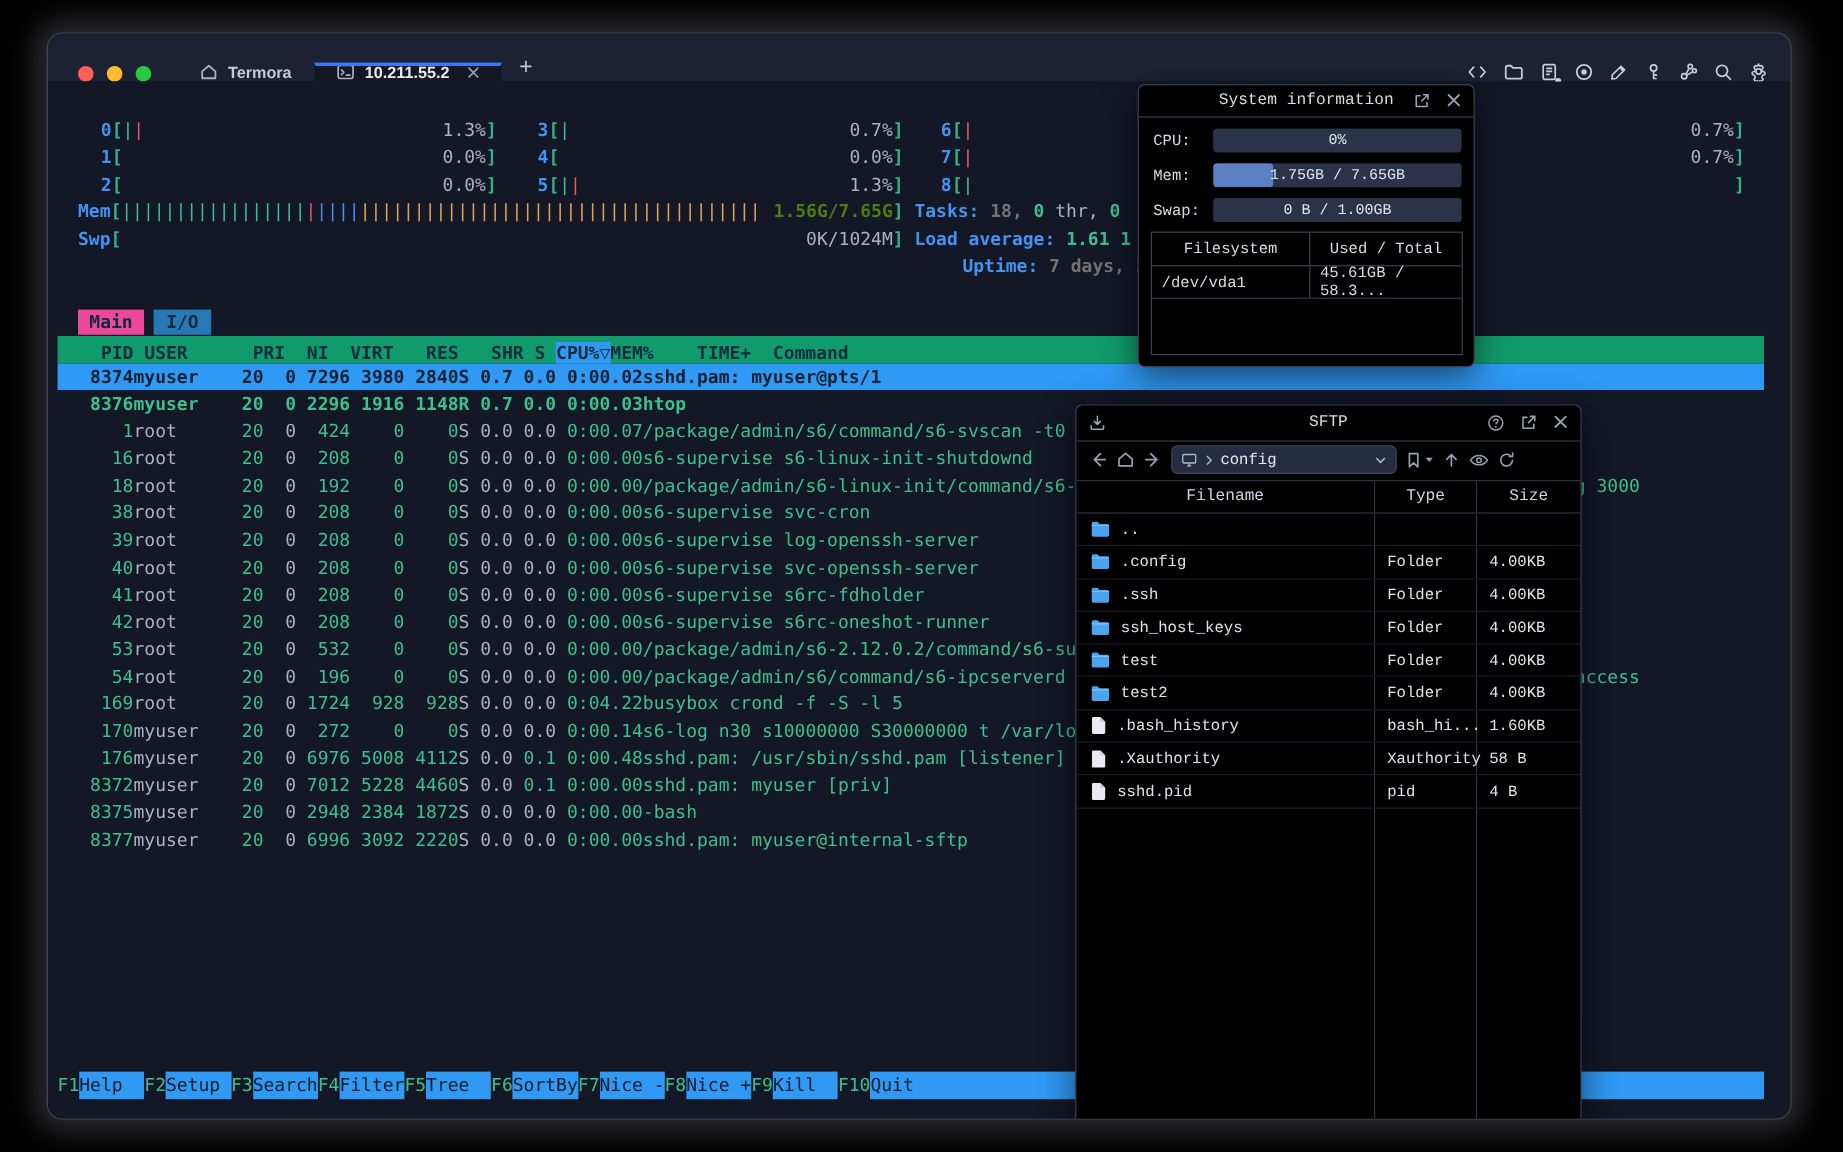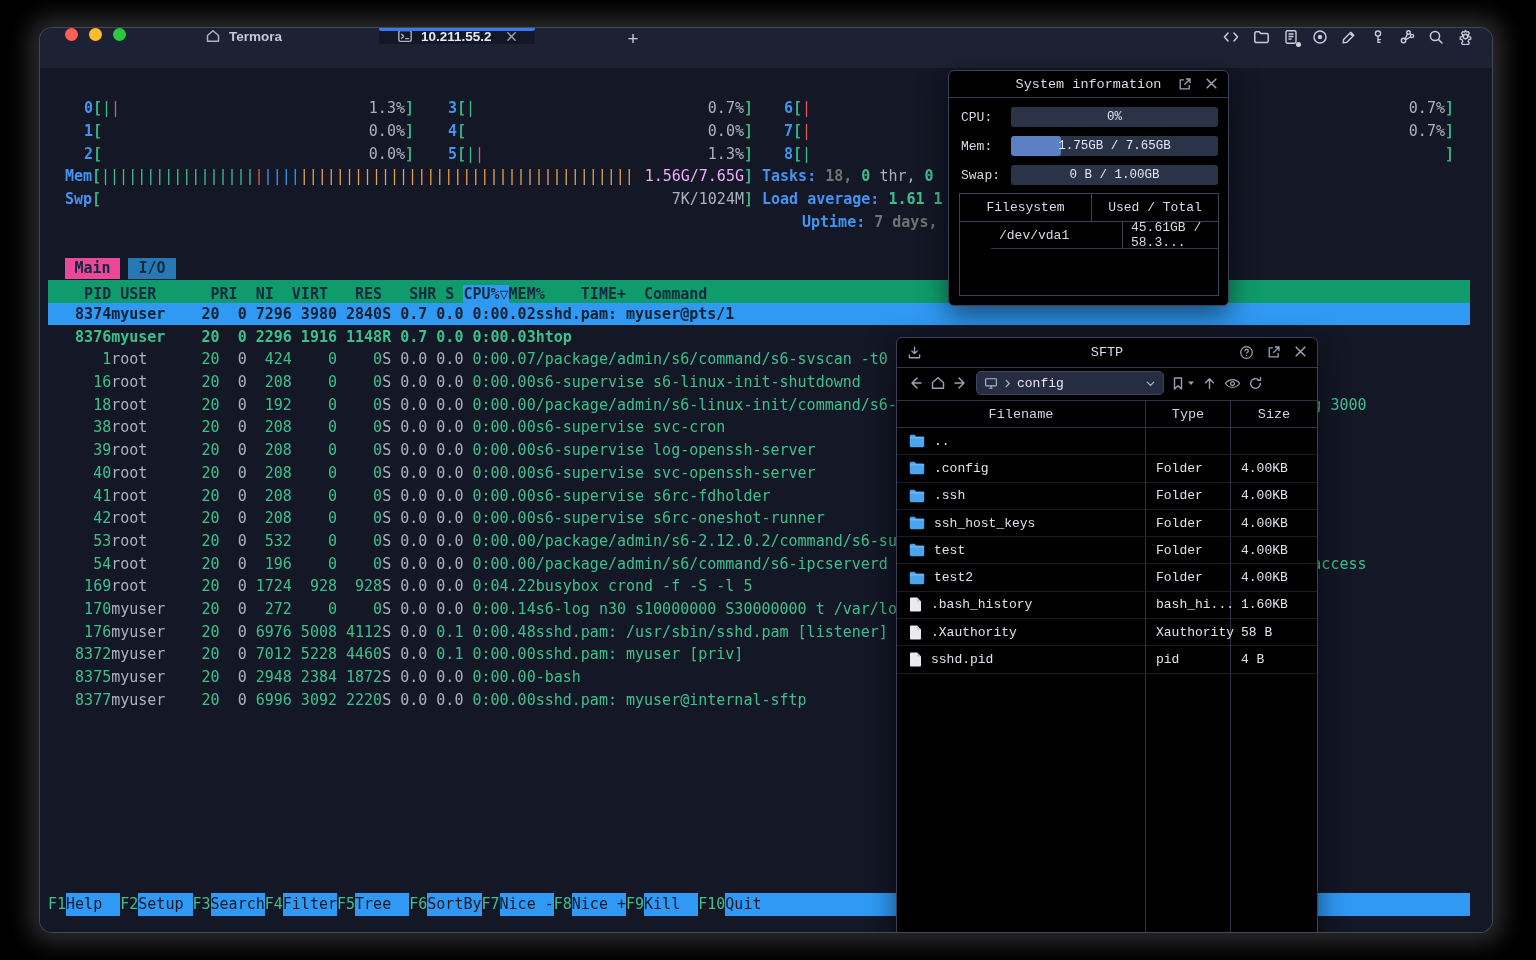--- a/index.html
+++ b/index.html
@@ -1,19 +1,19 @@
 <!DOCTYPE html>
 <html><head>
 <meta charset="utf-8">
 <style>
   html,body{margin:0;padding:0;background:#000;width:1536px;height:960px;overflow:hidden;}
   *{box-sizing:border-box;}
   .win{position:absolute;left:40px;top:28px;width:1452px;height:904px;background:#131726;border-radius:12px;overflow:hidden;box-shadow:0 0 0 1px #45484f,0 0 22px 12px rgba(90,92,98,.45);}
   
-  .titlebar{position:relative;height:40px;background:#1c2234;display:flex;align-items:flex-start;font-family:"Liberation Sans",sans-serif;gap:39px;}
+  .titlebar{position:relative;height:40px;background:#1c2234;display:flex;align-items:flex-end;font-family:"Liberation Sans",sans-serif;}
   .lights{display:flex;align-items:center;gap:11px;padding:0 22px 0 25px;}
   .light{width:13px;height:13px;border-radius:50%;}
   .l-red{background:#ff5f57}.l-yellow{background:#febc2e}.l-green{background:#28c840}
   .tab{display:flex;align-items:center;gap:8px;padding:0 18px;color:#c3c8d4;font-size:13.5px;font-weight:700;position:relative;}
   .tab .ticon{display:flex;color:#aab2c2}
   .tab-sep{width:1px;background:#30374c;margin:9px 0;}
   .tab.active{background:#131726;color:#e8eaf0;}
   .tab.active::before{content:"";position:absolute;left:0;right:0;top:0;height:3px;background:#3b77f2;border-radius:0 0 2px 2px;}
   .tab .close{margin-left:6px;color:#9aa3b5;display:flex;}
   .newtab{display:flex;align-items:center;padding:0 14px;color:#c3c8d4;font-size:19px;font-weight:400;}
@@ -23,21 +23,21 @@
   .aicon .badge{position:absolute;right:-2px;bottom:-2px;width:5px;height:5px;border-radius:50%;background:#cfd4de;}
   svg{display:block}
   
   .term{position:absolute;left:0;top:40px;right:0;bottom:0;background:#131726;font-family:"DejaVu Sans Mono",monospace;font-size:15px;}
   .meter{position:absolute;height:22.7px;display:flex;align-items:center;white-space:pre;}
   .mlabel{color:#4593f0;font-weight:700;}
   .mbrk{color:#35b183;font-weight:700;}
   .mticks{flex:0 0 auto;overflow:hidden;}
   .mgap{flex:1}
   .mval{color:#a9b2c0;}
-  .mval.orange{color:#f0abfc;font-weight:400;}
+  .mval.orange{color:#4d7c0f;font-weight:700;}
   .tk-green{color:#3cc18d}.tk-red{color:#e05c5c}.tk-blue{color:#4593f0}.tk-orange{color:#e2a14f}
   .tline{position:absolute;height:22.7px;display:flex;align-items:center;white-space:pre;}
   .c-blue{color:#4593f0;font-weight:700}
   .c-bold{color:#737373;font-weight:700}
   .c-green{color:#3cc18d;font-weight:700}
   .c-gray{color:#a9b2c0}
   
   .htab{position:absolute;height:21px;display:flex;align-items:center;justify-content:center;font-weight:700;color:#0d2a3f;}
   .htab.main{background:#ec4899;}
   .htab.io{background:#2679b4;}
@@ -65,21 +65,21 @@
   .sirow{display:flex;align-items:center;margin:9px 10px 0 12px;font-size:13px;}
   .sirow .lab{width:50px;color:#d6dae3;}
   .bar{position:relative;flex:1;height:20px;background:#2b3349;border-radius:3px;overflow:hidden;}
   .bar .fillmem{position:absolute;left:0;top:0;bottom:0;background:#5b80c4;border-radius:3px;}
   .bar .btxt{position:absolute;inset:0;display:flex;align-items:center;justify-content:center;font-size:12.5px;color:#e2e6ee;}
   .fstable{position:absolute;left:10px;right:9px;top:122px;bottom:9px;border:1px solid #3b4257;}
   .fstable .hrow{display:flex;height:28px;border-bottom:1px solid #3b4257;font-size:13px;}
   .fstable .hcell{display:flex;align-items:center;justify-content:center;}
   .fstable .c1{width:132px;border-right:1px solid #3b4257;}
   .fstable .c2{flex:1;}
-  .fstable .drow{display:flex;height:27px;border-bottom:1px solid #323952;font-size:13px;margin-left:31px;}
+  .fstable .drow{display:flex;height:27px;border-bottom:1px solid #323952;font-size:13px;}
   .fstable .dcell{display:flex;align-items:center;padding:0 8px;}
   
   .sftp-toolbar{height:30px;display:flex;align-items:center;gap:7px;padding:0 10px;color:#98a1b4;}
   .navbtn{display:flex;align-items:center;}
   .pathbox{display:flex;align-items:center;gap:5px;width:188px;height:24px;background:#262d42;border:1px solid #3c445f;border-radius:5px;padding:0 7px;color:#aeb6c6;}
   .pathbox .ptext{color:#e6e9ef;font-size:13px;}
   .pathbox .spring{flex:1}
   .bmwrap{display:flex;align-items:center;gap:2px;}
   .grid{position:absolute;left:0;right:0;top:62px;bottom:14px;overflow:hidden;}
   .gridhead{display:flex;height:28px;border-bottom:1px solid #2c3349;font-size:13.5px;color:#cfd5e0;border-top:1px solid #2c3349;}
@@ -205,21 +205,21 @@
         <div class="meter" style="left: 744px; top: 51.7px; width: 670px;"><span class="mlabel">7</span><span class="mbrk">[</span><span class="mticks"><span class="tk-red">|</span></span><span class="mgap"></span><span class="mval">0.7%</span><span class="mbrk">]</span></div>
         <div class="meter" style="left: 44px; top: 74.4px; width: 330px;"><span class="mlabel">2</span><span class="mbrk">[</span><span class="mticks"></span><span class="mgap"></span><span class="mval">0.0%</span><span class="mbrk">]</span></div>
         <div class="meter" style="left: 408px; top: 74.4px; width: 305px;"><span class="mlabel">5</span><span class="mbrk">[</span><span class="mticks"><span class="tk-green">|</span><span class="tk-red">|</span></span><span class="mgap"></span><span class="mval">1.3%</span><span class="mbrk">]</span></div>
         <div class="meter" style="left: 744px; top: 74.4px; width: 670px;"><span class="mlabel">8</span><span class="mbrk">[</span><span class="mticks"><span class="tk-green">|</span></span><span class="mgap"></span><span class="mval"></span><span class="mbrk">]</span></div>
       </div>
 
     <div class="tline" style="left:25px;top:97.1px"><span class="c-blue">Mem</span></div>
     <div class="meter" id="mem-meter" style="left:52px;top:97.1px;width:661px"><span class="mbrk">[</span><span class="mticks"><span class="tk-green">|</span><span class="tk-green">|</span><span class="tk-green">|</span><span class="tk-green">|</span><span class="tk-green">|</span><span class="tk-green">|</span><span class="tk-green">|</span><span class="tk-green">|</span><span class="tk-green">|</span><span class="tk-green">|</span><span class="tk-green">|</span><span class="tk-green">|</span><span class="tk-green">|</span><span class="tk-green">|</span><span class="tk-green">|</span><span class="tk-green">|</span><span class="tk-green">|</span><span class="tk-red">|</span><span class="tk-blue">|</span><span class="tk-blue">|</span><span class="tk-blue">|</span><span class="tk-blue">|</span><span class="tk-orange">|</span><span class="tk-orange">|</span><span class="tk-orange">|</span><span class="tk-orange">|</span><span class="tk-orange">|</span><span class="tk-orange">|</span><span class="tk-orange">|</span><span class="tk-orange">|</span><span class="tk-orange">|</span><span class="tk-orange">|</span><span class="tk-orange">|</span><span class="tk-orange">|</span><span class="tk-orange">|</span><span class="tk-orange">|</span><span class="tk-orange">|</span><span class="tk-orange">|</span><span class="tk-orange">|</span><span class="tk-orange">|</span><span class="tk-orange">|</span><span class="tk-orange">|</span><span class="tk-orange">|</span><span class="tk-orange">|</span><span class="tk-orange">|</span><span class="tk-orange">|</span><span class="tk-orange">|</span><span class="tk-orange">|</span><span class="tk-orange">|</span><span class="tk-orange">|</span><span class="tk-orange">|</span><span class="tk-orange">|</span><span class="tk-orange">|</span><span class="tk-orange">|</span><span class="tk-orange">|</span><span class="tk-orange">|</span><span class="tk-orange">|</span><span class="tk-orange">|</span><span class="tk-orange">|</span></span><span class="mgap"></span><span class="mval orange">1.56G/7.65G</span><span class="mbrk">]</span></div>
 
     <div class="tline" style="left:25px;top:119.8px"><span class="c-blue">Swp</span></div>
-    <div class="meter" id="swp-meter" style="left:52px;top:119.8px;width:661px"><span class="mbrk">[</span><span class="mticks"></span><span class="mgap"></span><span class="mval ">7K/1024M</span><span class="mbrk">]</span></div>
+    <div class="meter" id="swp-meter" style="left:52px;top:119.8px;width:661px"><span class="mbrk">[</span><span class="mticks"></span><span class="mgap"></span><span class="mval ">0K/1024M</span><span class="mbrk">]</span></div>
 
     <div class="tline" style="left:722px;top:97.1px"><span class="c-blue">Tasks: </span><span class="c-bold">18, </span><span class="c-green">0 </span><span class="c-gray">thr, </span><span class="c-green">0</span></div>
     <div class="tline" style="left:722px;top:119.8px"><span class="c-blue">Load average: </span><span class="c-green">1.61 </span><span class="c-green">1</span></div>
     <div class="tline" style="left:762px;top:142.5px"><span class="c-blue">Uptime: </span><span class="c-bold">7 days, 16:28</span></div>
 
     <div class="htab main" style="left:25px;top:189.5px;width:55px">Main</div>
     <div class="htab io" style="left:88px;top:189.5px;width:48px">I/O</div>
 
     <div class="thead" style="top:212px" id="proc-head"><span>    PID USER      PRI  NI  VIRT   RES   SHR S </span><span class="hsort">CPU%▽</span><span>MEM%    TIME+  Command</span></div>
     <div class="procs" id="proc-rows">

